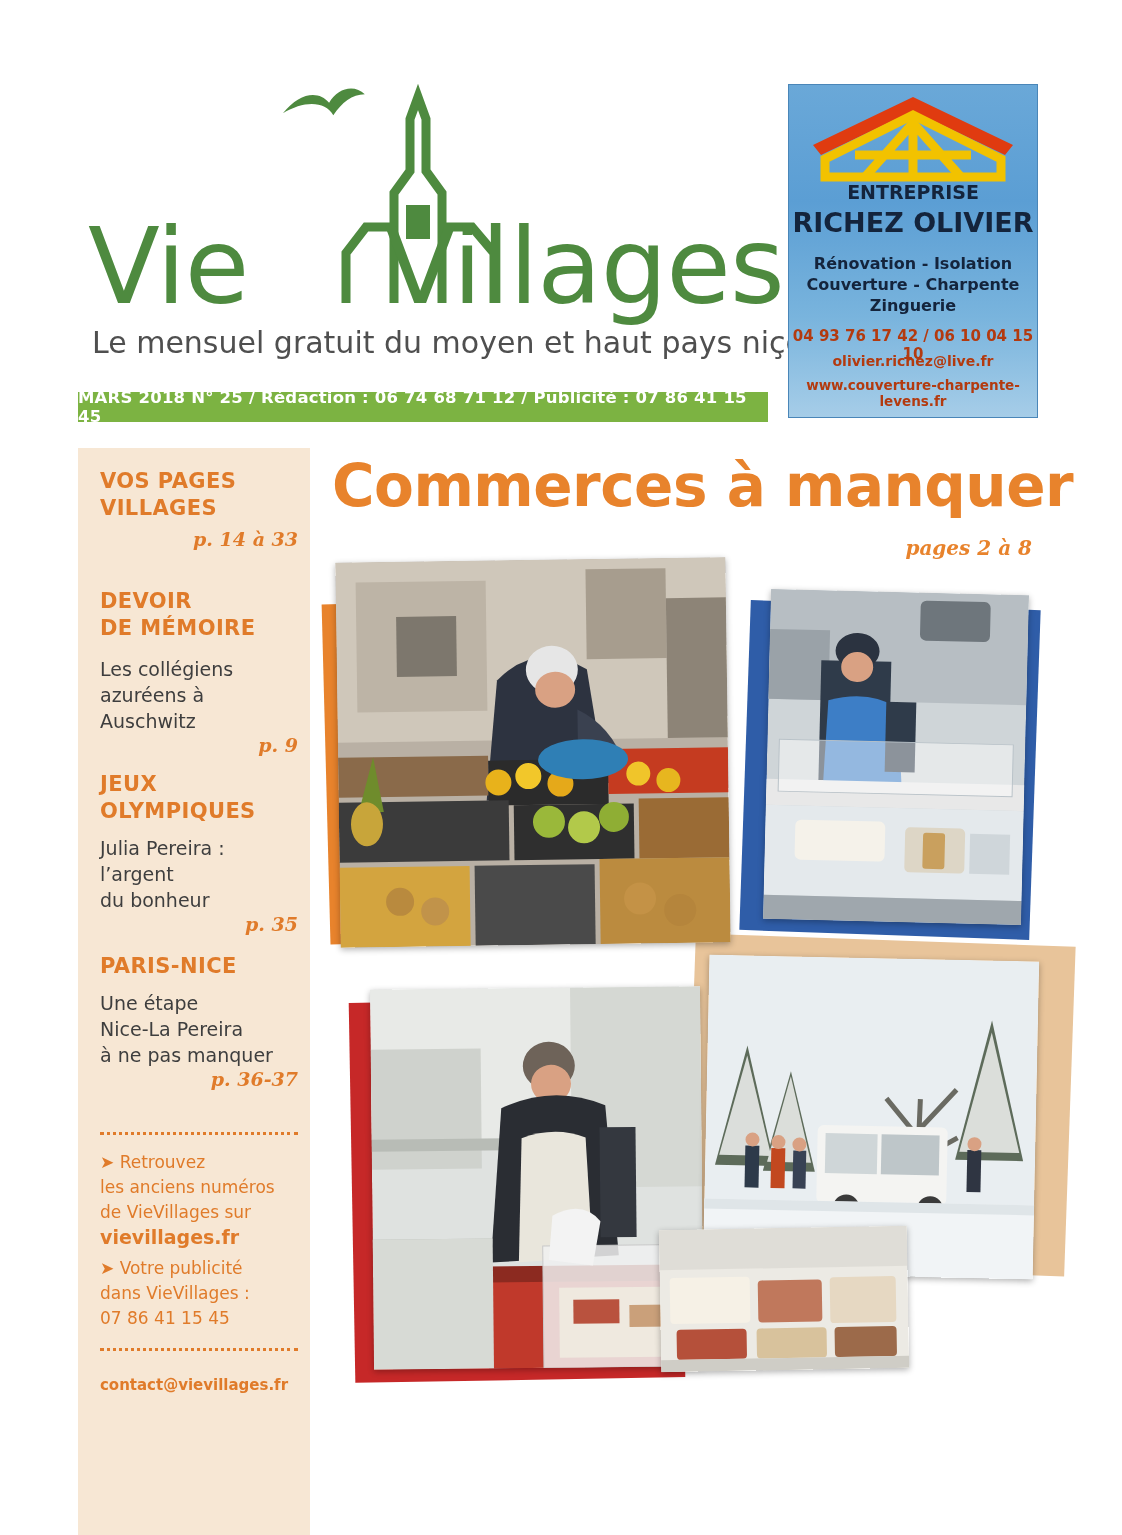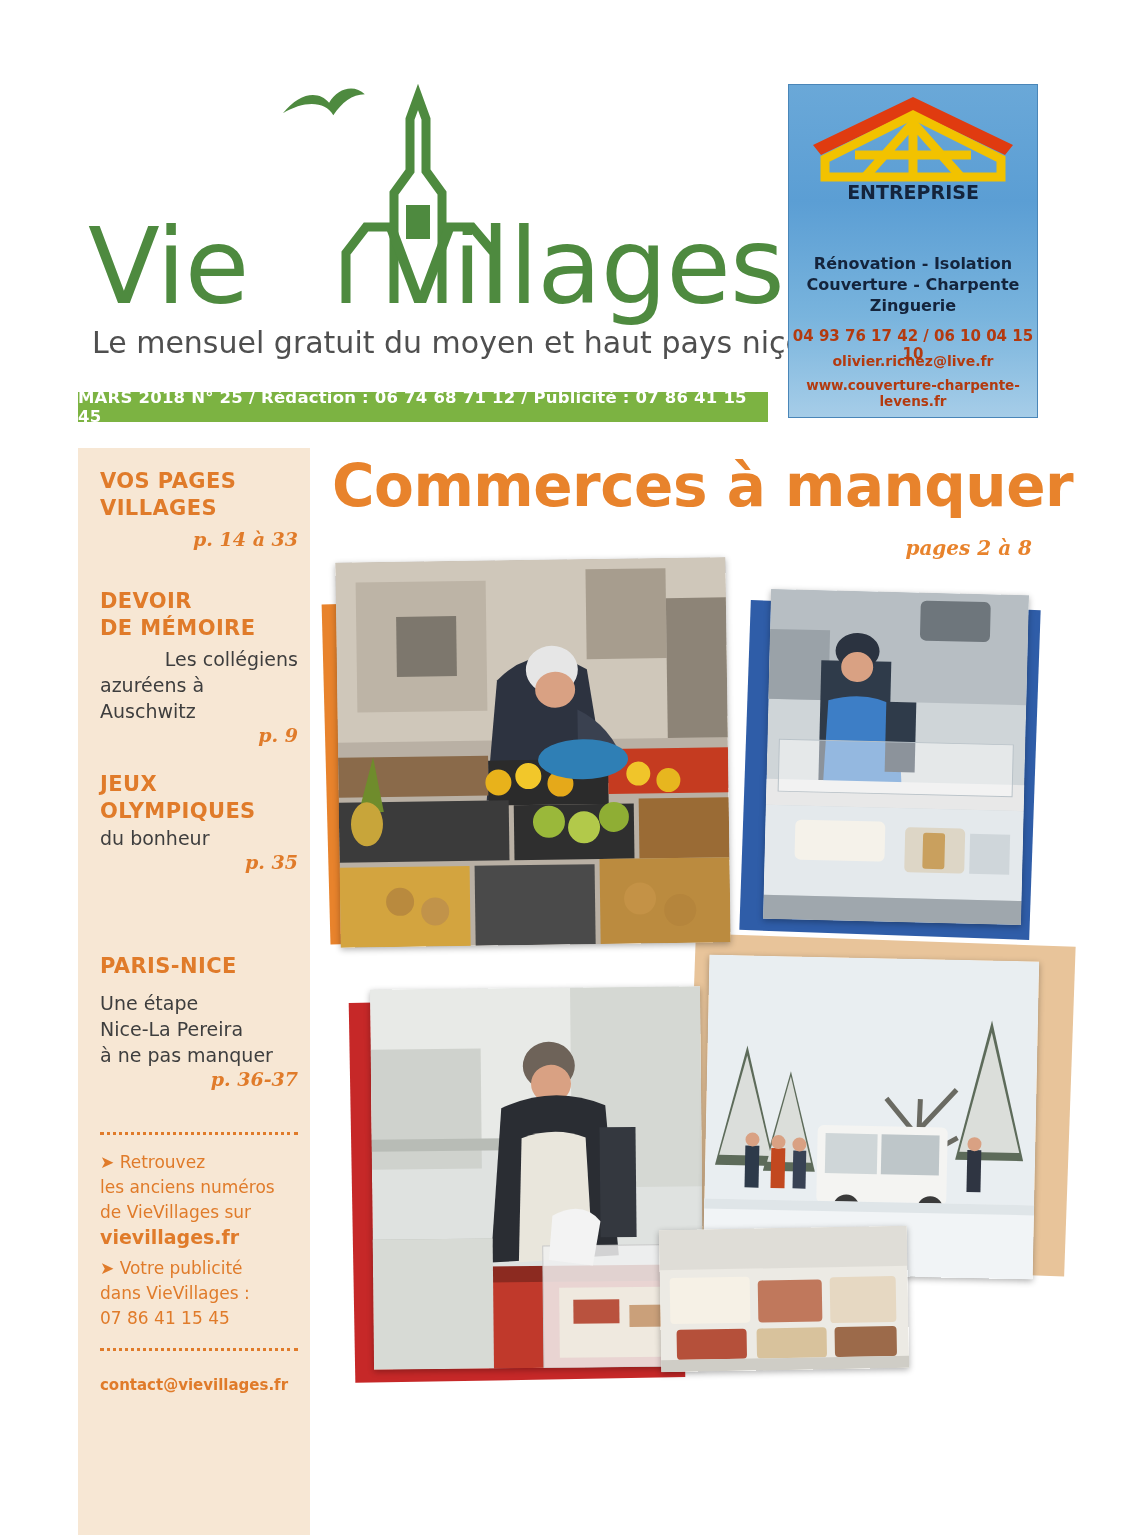--- a/index.html
+++ b/index.html
@@ -271,20 +271,21 @@
 
   <div class="ad-box">
     <svg class="ad-roof" viewBox="0 0 216 92">
       <polygon points="108,4 208,52 200,62 108,18 16,62 8,52" fill="#e03b10"></polygon>
       <g stroke="#f2c200" stroke-width="9" fill="none" stroke-linejoin="miter">
         <polygon points="108,22 196,66 196,84 20,84 20,66"></polygon>
         <path d="M108,22 L108,84 M108,30 L60,84 M108,30 L156,84 M50,62 L166,62"></path>
       </g>
     </svg>
     <div class="ad-title">ENTREPRISE</div>
+    <div class="ad-company">RICHEZ OLIVIER</div>
     <div class="ad-services">
       <div>Rénovation - Isolation</div>
       <div>Couverture - Charpente</div>
       <div>Zinguerie</div>
     </div>
     <div class="ad-phone">04 93 76 17 42 / 06 10 04 15 10</div>
     <div class="ad-email">olivier.richez@live.fr</div>
     <div class="ad-web">www.couverture-charpente-levens.fr</div>
   </div>
 </div>
@@ -293,28 +294,29 @@
 
   <div class="sb-block" style="top:20px;">
     <div class="sb-head">VOS PAGES</div>
     <div class="sb-head">VILLAGES</div>
     <div class="sb-page" style="margin-top:6px;">p. 14 à 33</div>
   </div>
 
   <div class="sb-block" style="top:140px;">
     <div class="sb-head">DEVOIR</div>
     <div class="sb-head">DE MÉMOIRE</div>
-    <div class="sb-body" style="margin-top:4px;text-align:right;">Les collégiens</div>
+    <div class="sb-body" style="margin-top:14px;">Les collégiens</div>
     <div class="sb-body">azuréens à Auschwitz</div>
     <div class="sb-page">p. 9</div>
   </div>
 
   <div class="sb-block" style="top:323px;">
     <div class="sb-head">JEUX</div>
     <div class="sb-head">OLYMPIQUES</div>
+    <div class="sb-body" style="margin-top:10px;">Julia Pereira : l’argent</div>
     <div class="sb-body">du bonheur</div>
     <div class="sb-page">p. 35</div>
   </div>
 
   <div class="sb-block" style="top:505px;">
     <div class="sb-head">PARIS-NICE</div>
     <div class="sb-body" style="margin-top:10px;">Une étape</div>
     <div class="sb-body">Nice-La Pereira</div>
     <div class="sb-body">à ne pas manquer</div>
     <div class="sb-page">p. 36-37</div>

